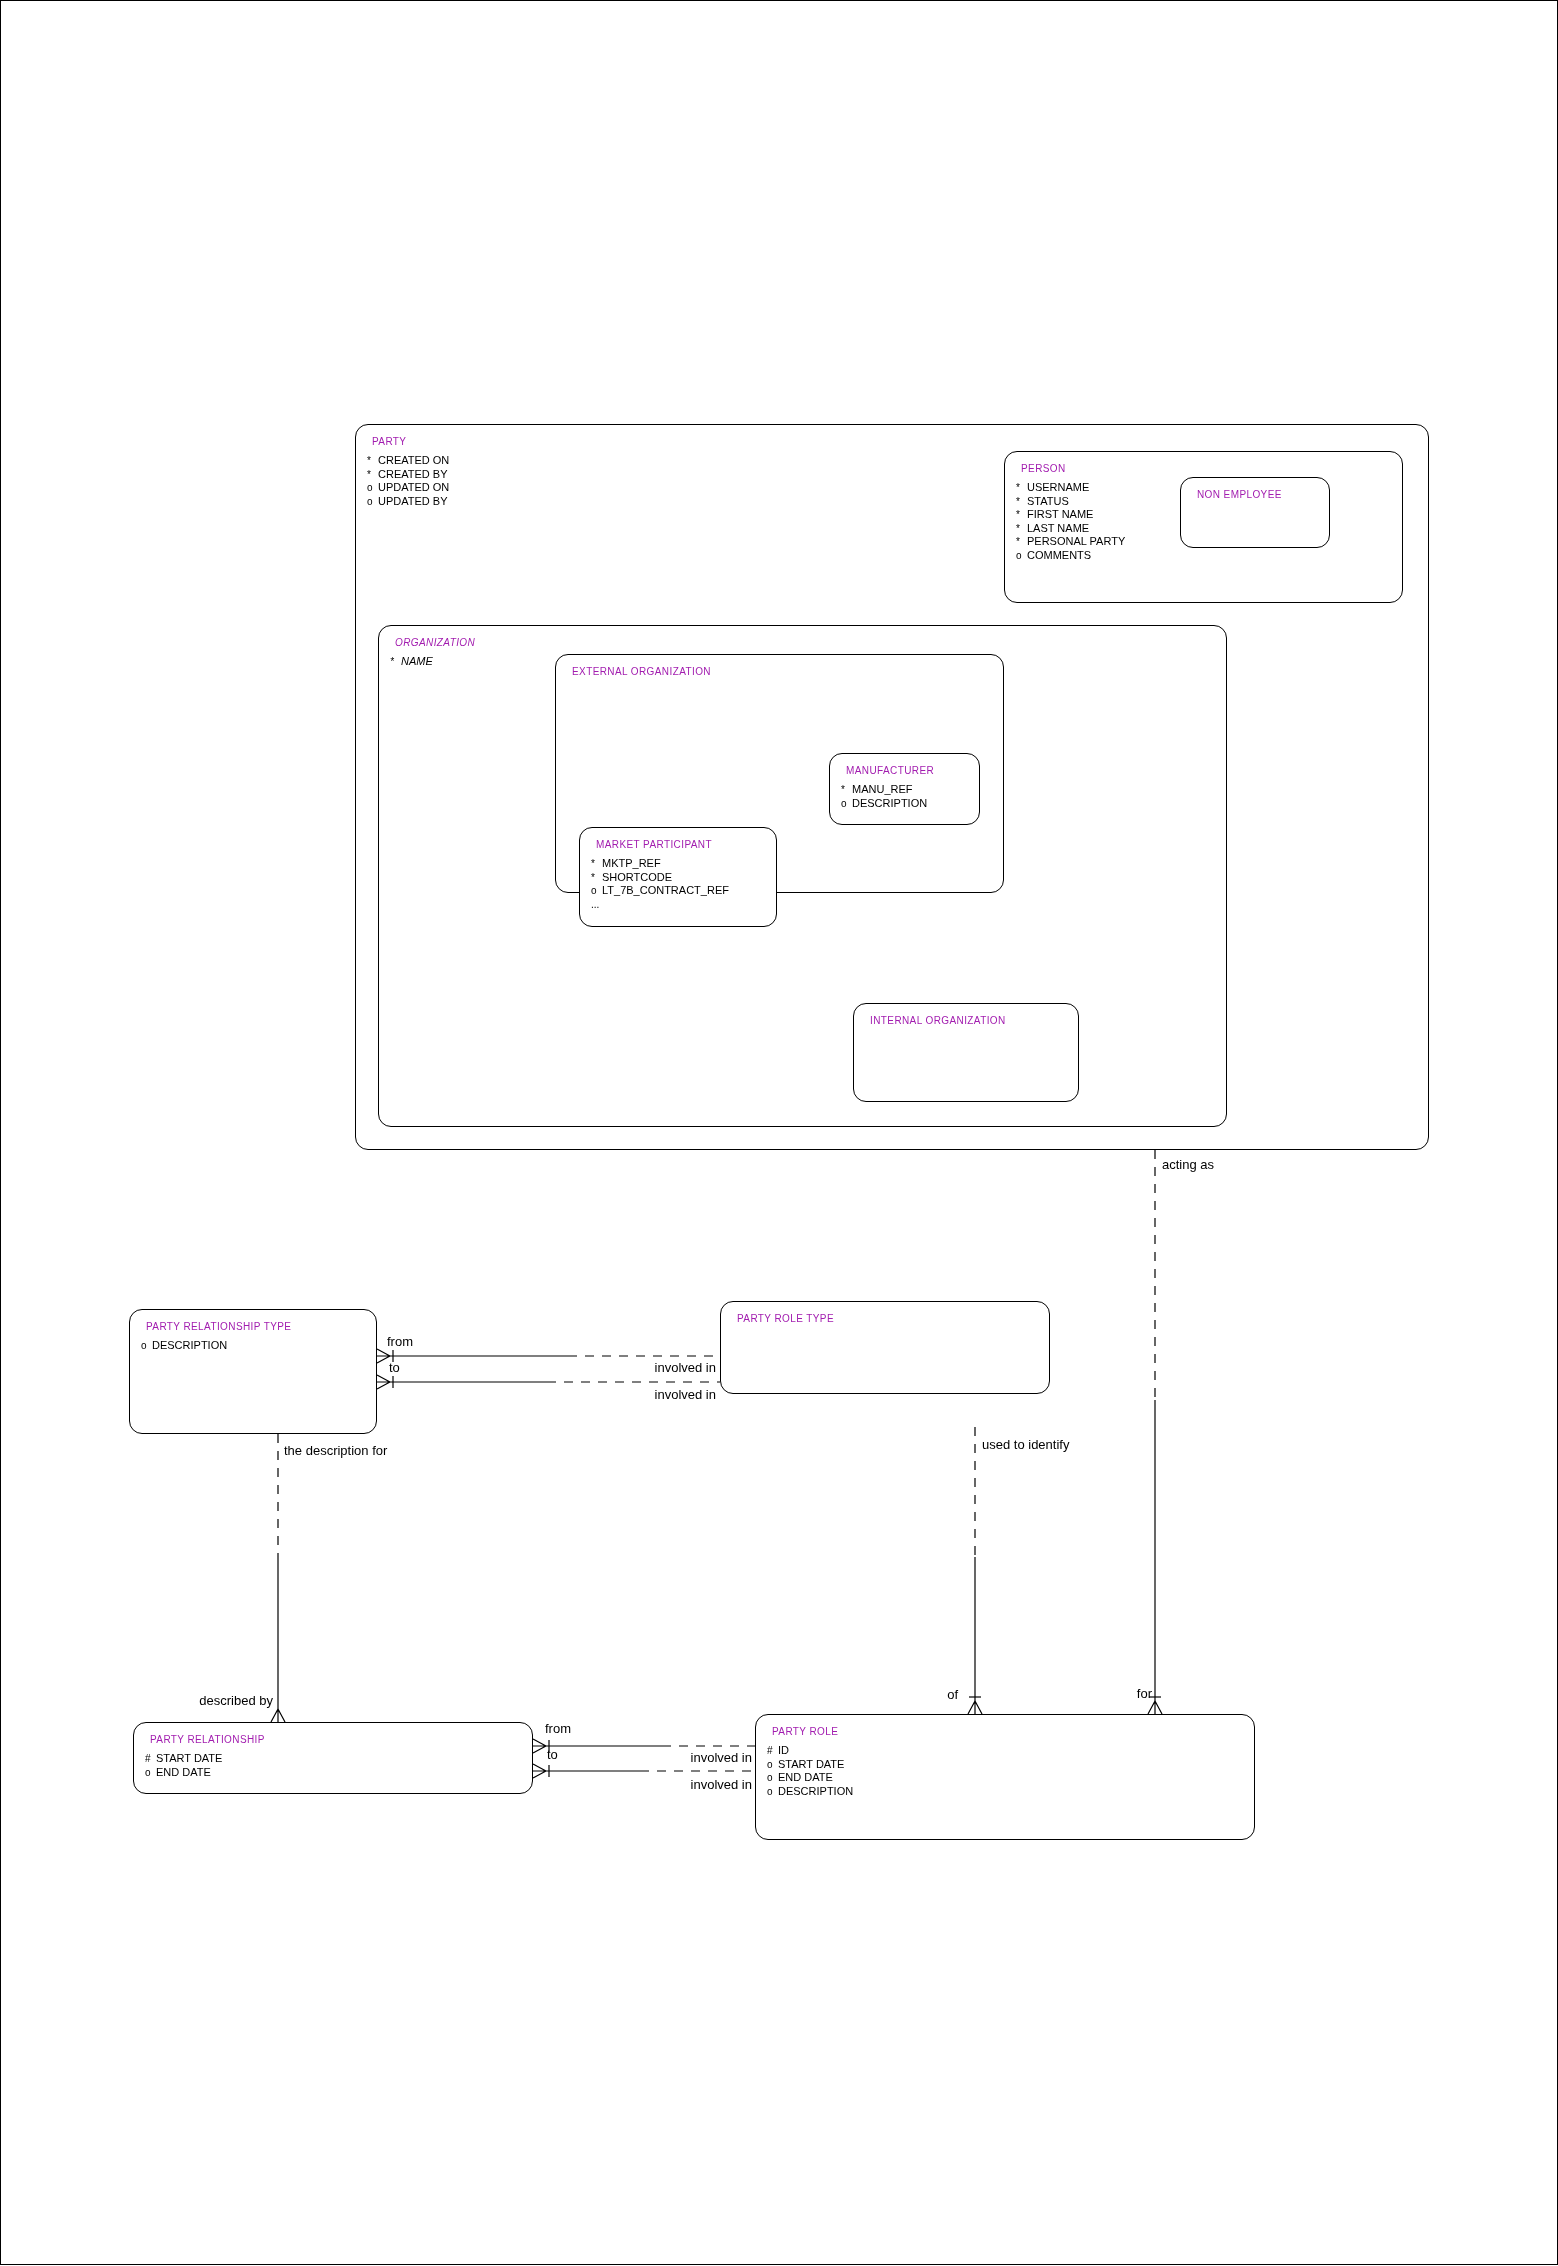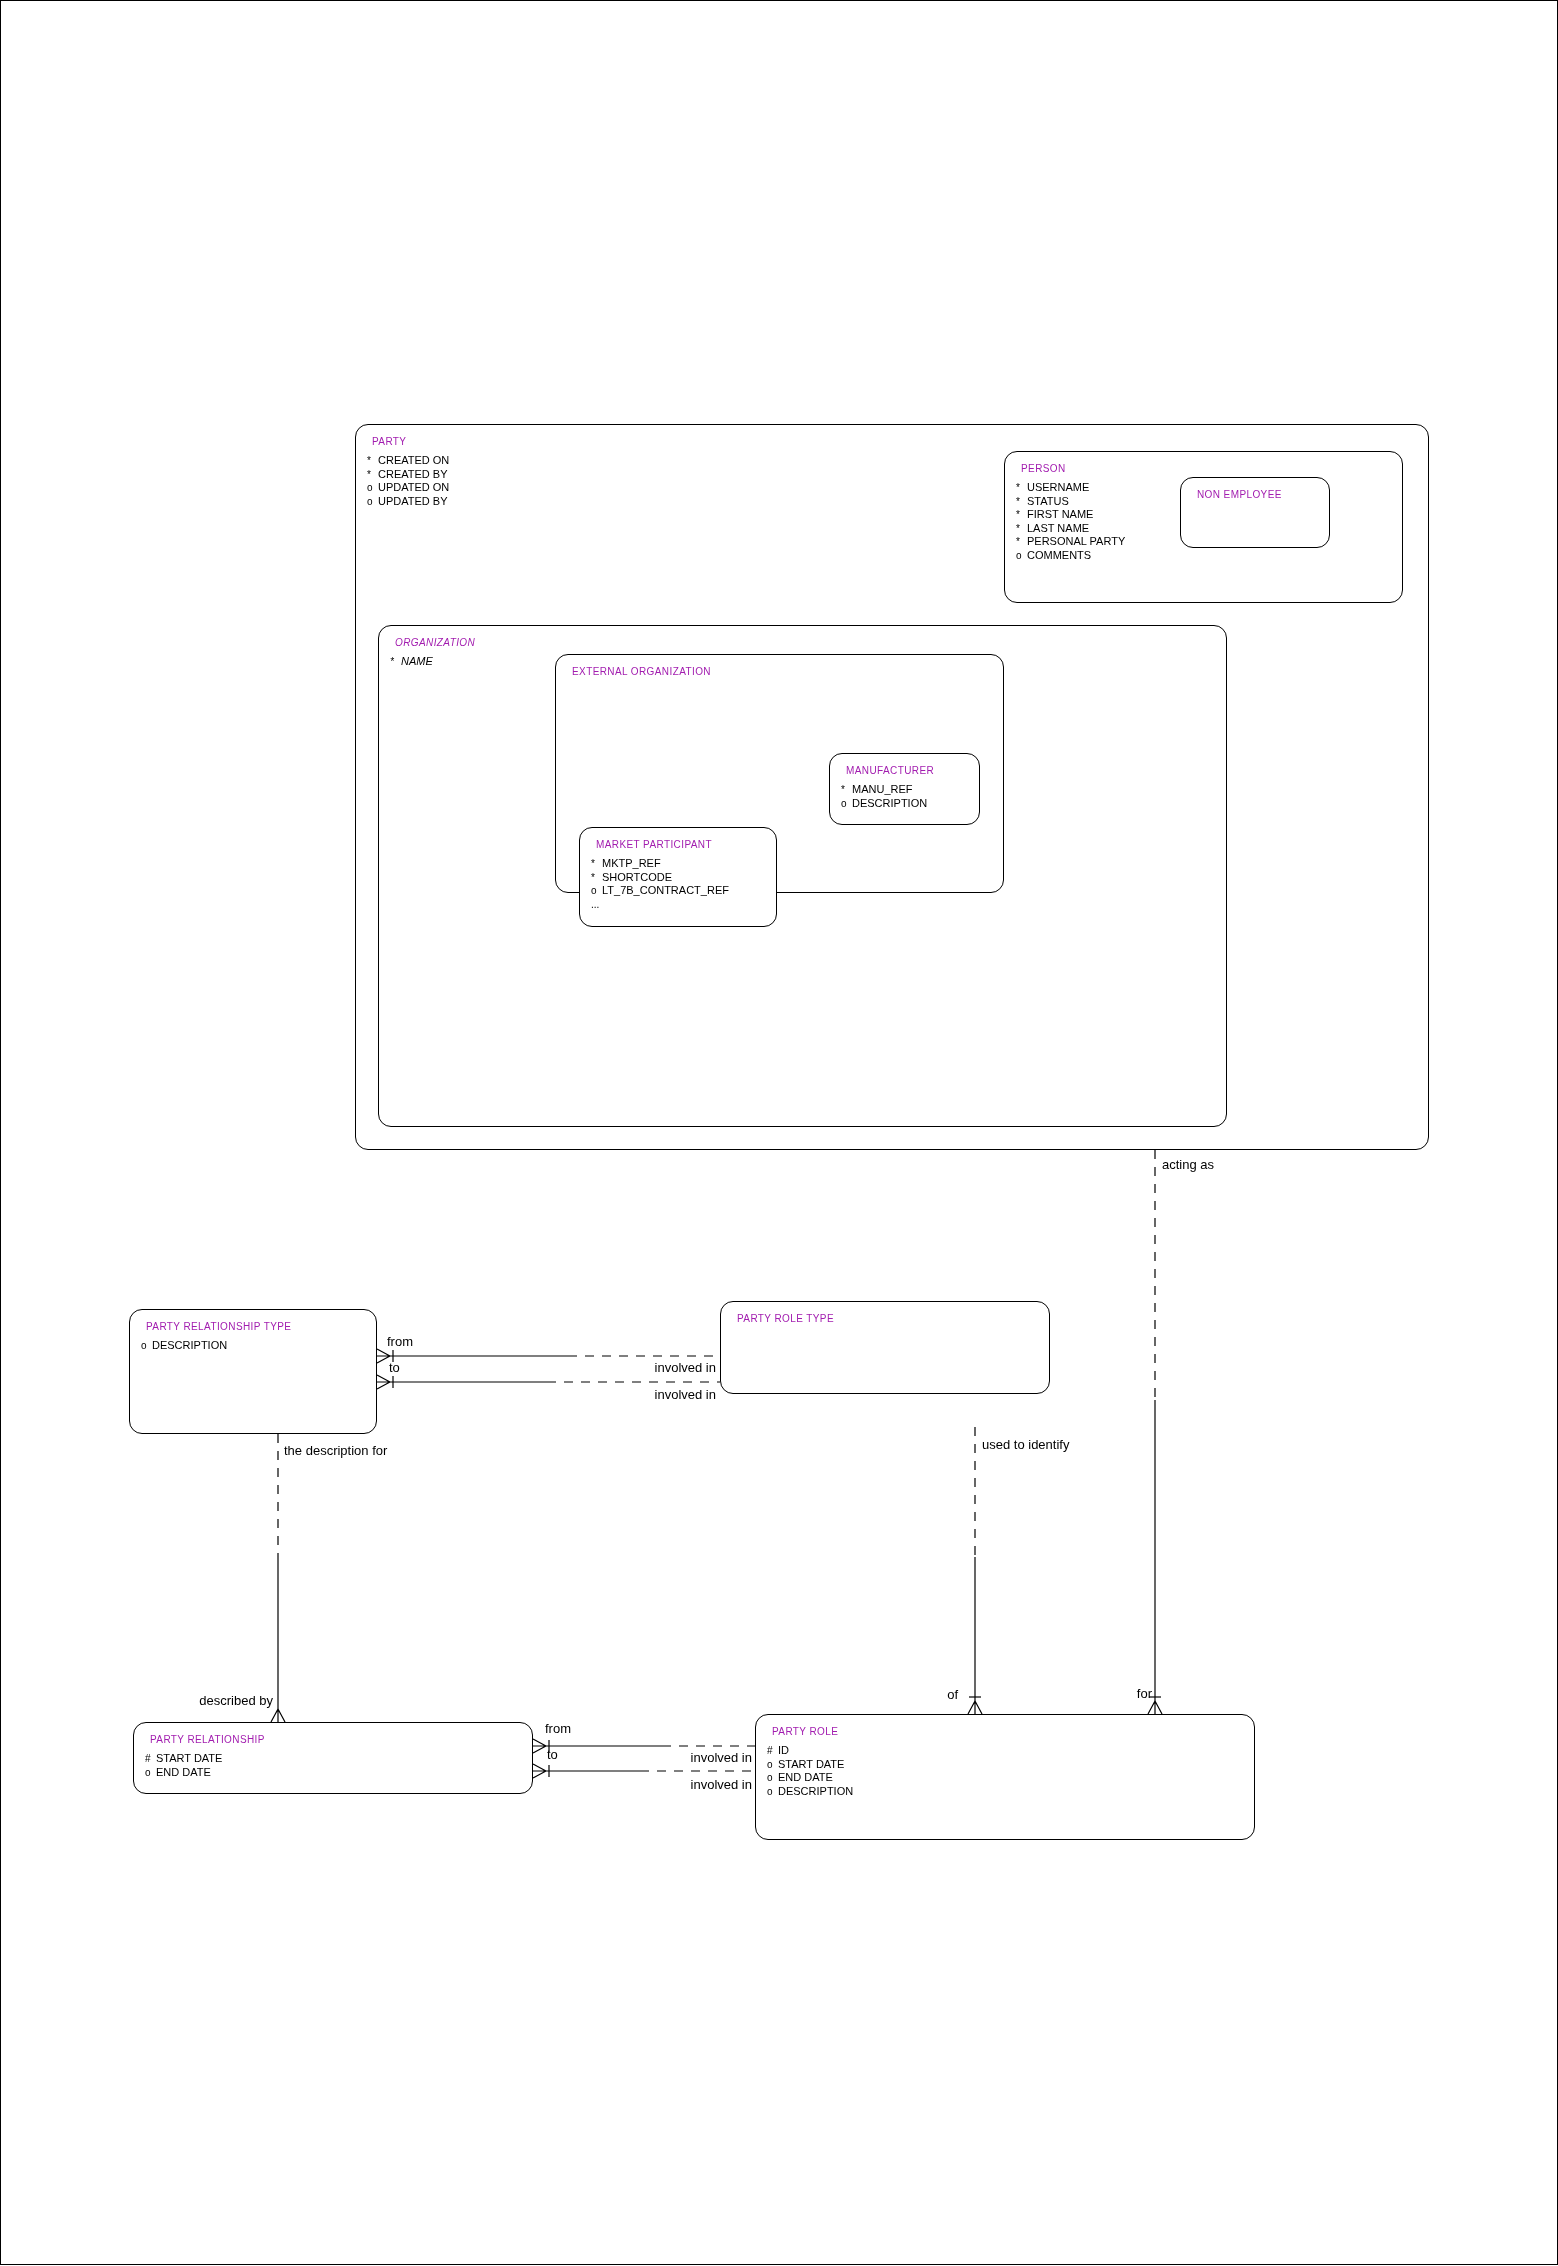--- a/index.html
+++ b/index.html
@@ -231,20 +231,23 @@
           <span class="attr-m">o</span>
           <span class="attr-n">LT_7B_CONTRACT_REF</span>
         </div>
         <div class="attr-row">
           <span class="attr-m">...</span>
           <span class="attr-n"></span>
         </div>
       </div>
   </div>
 
+  <div class="entity" style="left:853px;top:1003px;width:226px;height:99px;">
+    <div class="entity-title">INTERNAL ORGANIZATION</div>
+  </div>
 
   <div class="entity" style="left:129px;top:1309px;width:248px;height:125px;">
     <div class="entity-title">PARTY RELATIONSHIP TYPE</div>
     <div class="entity-attrs">
         <div class="attr-row">
           <span class="attr-m">o</span>
           <span class="attr-n">DESCRIPTION</span>
         </div>
       </div>
   </div>

